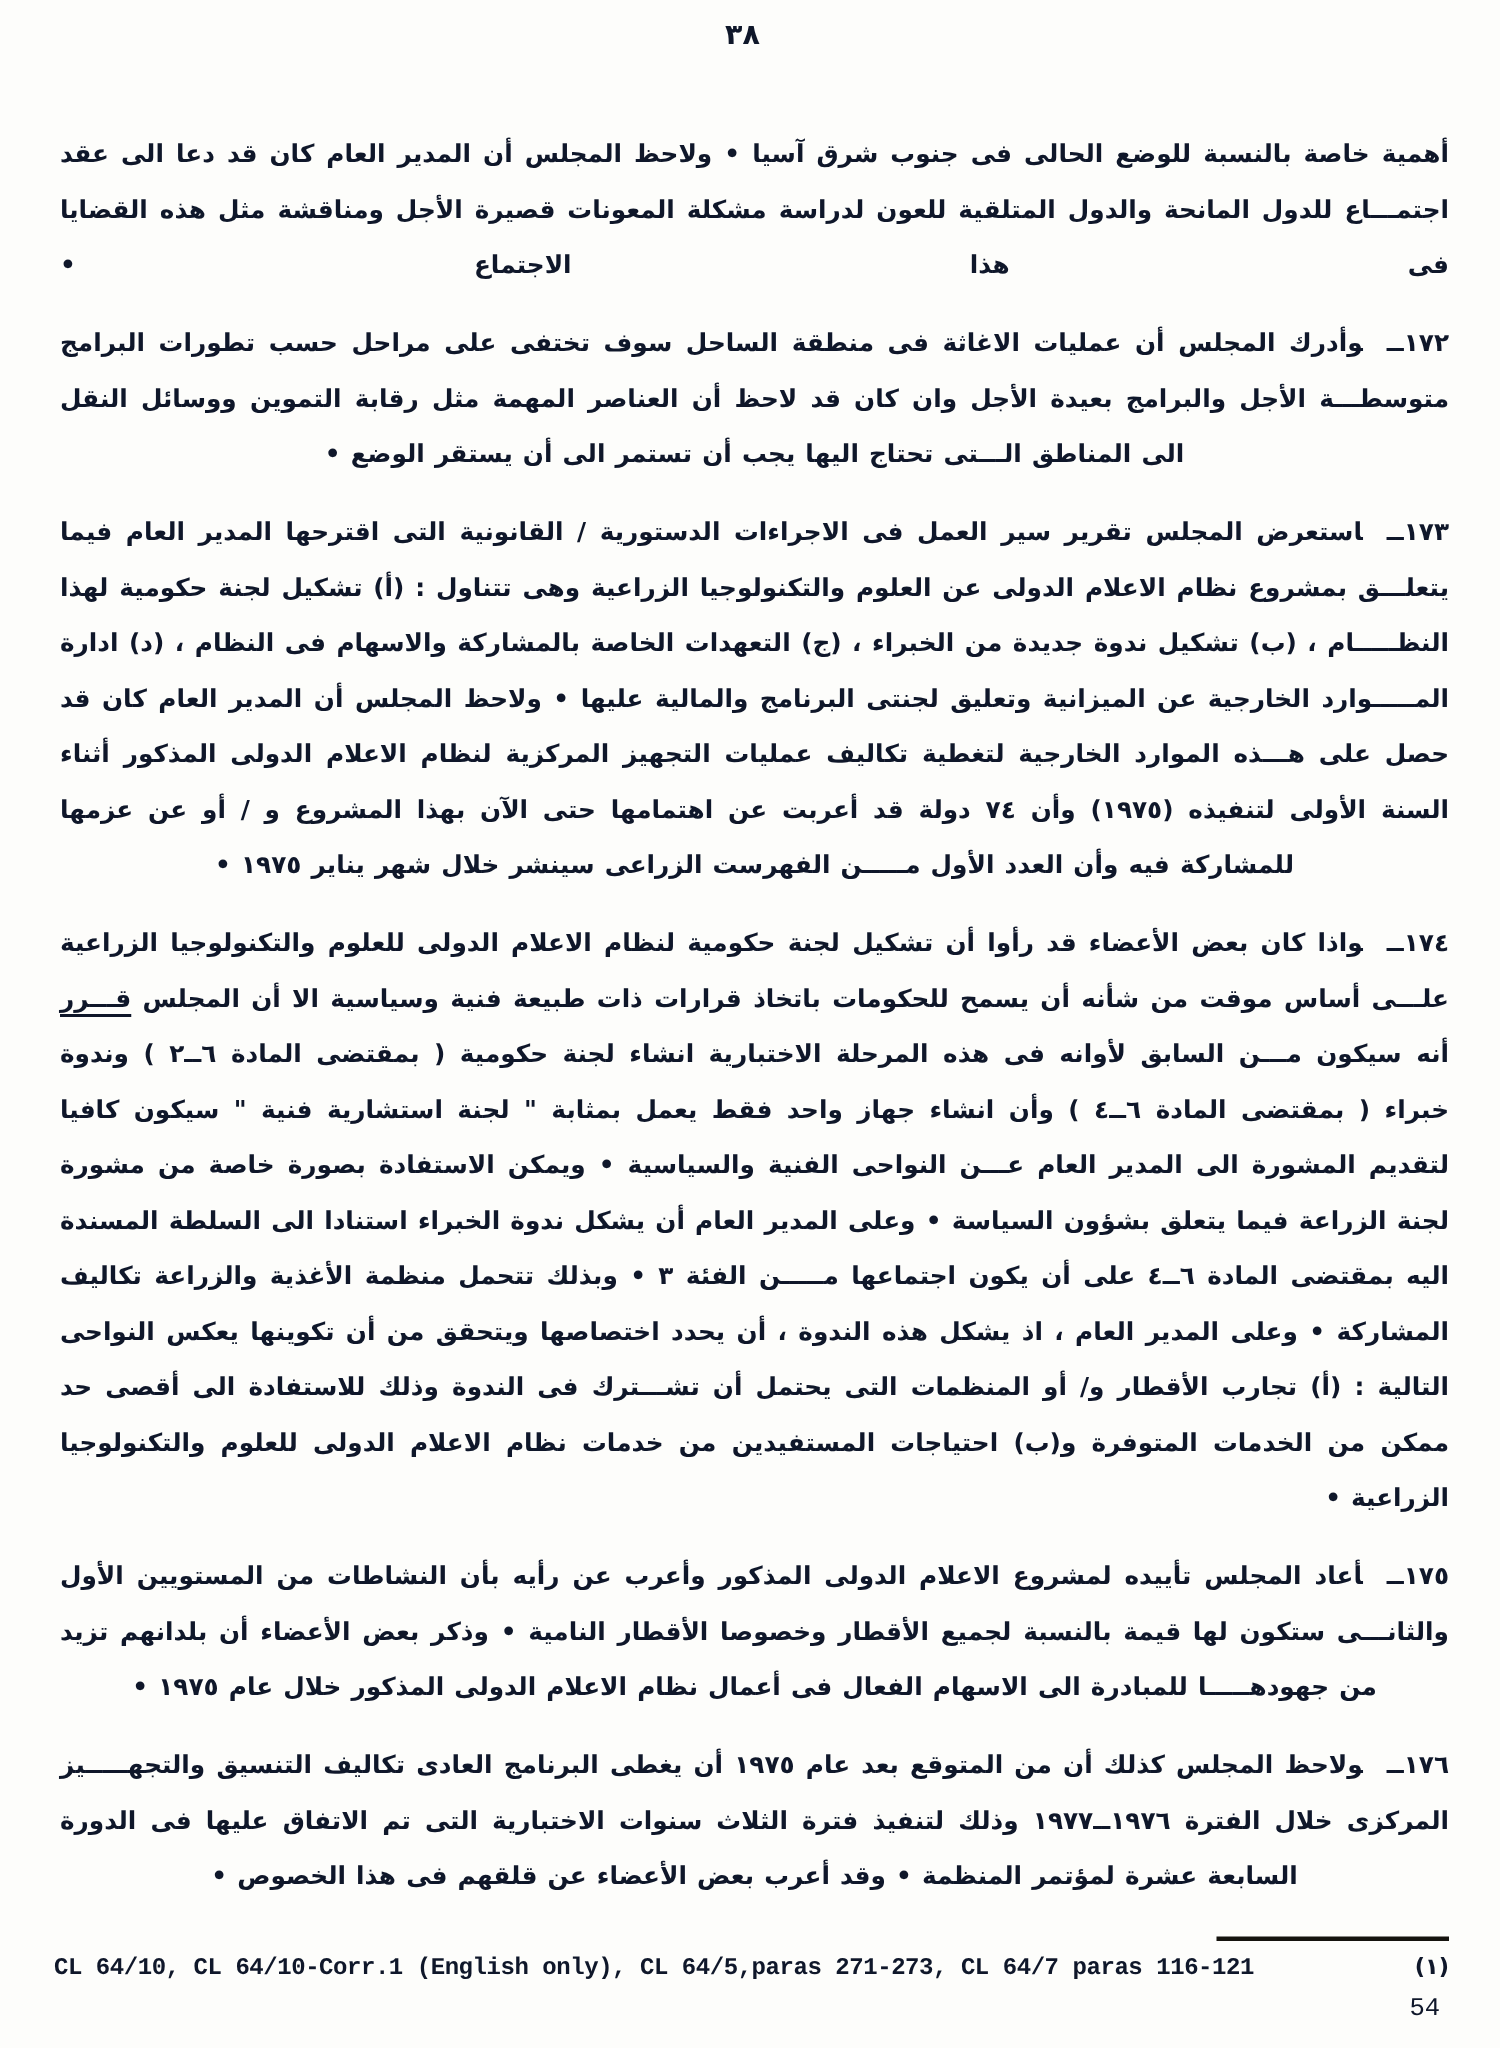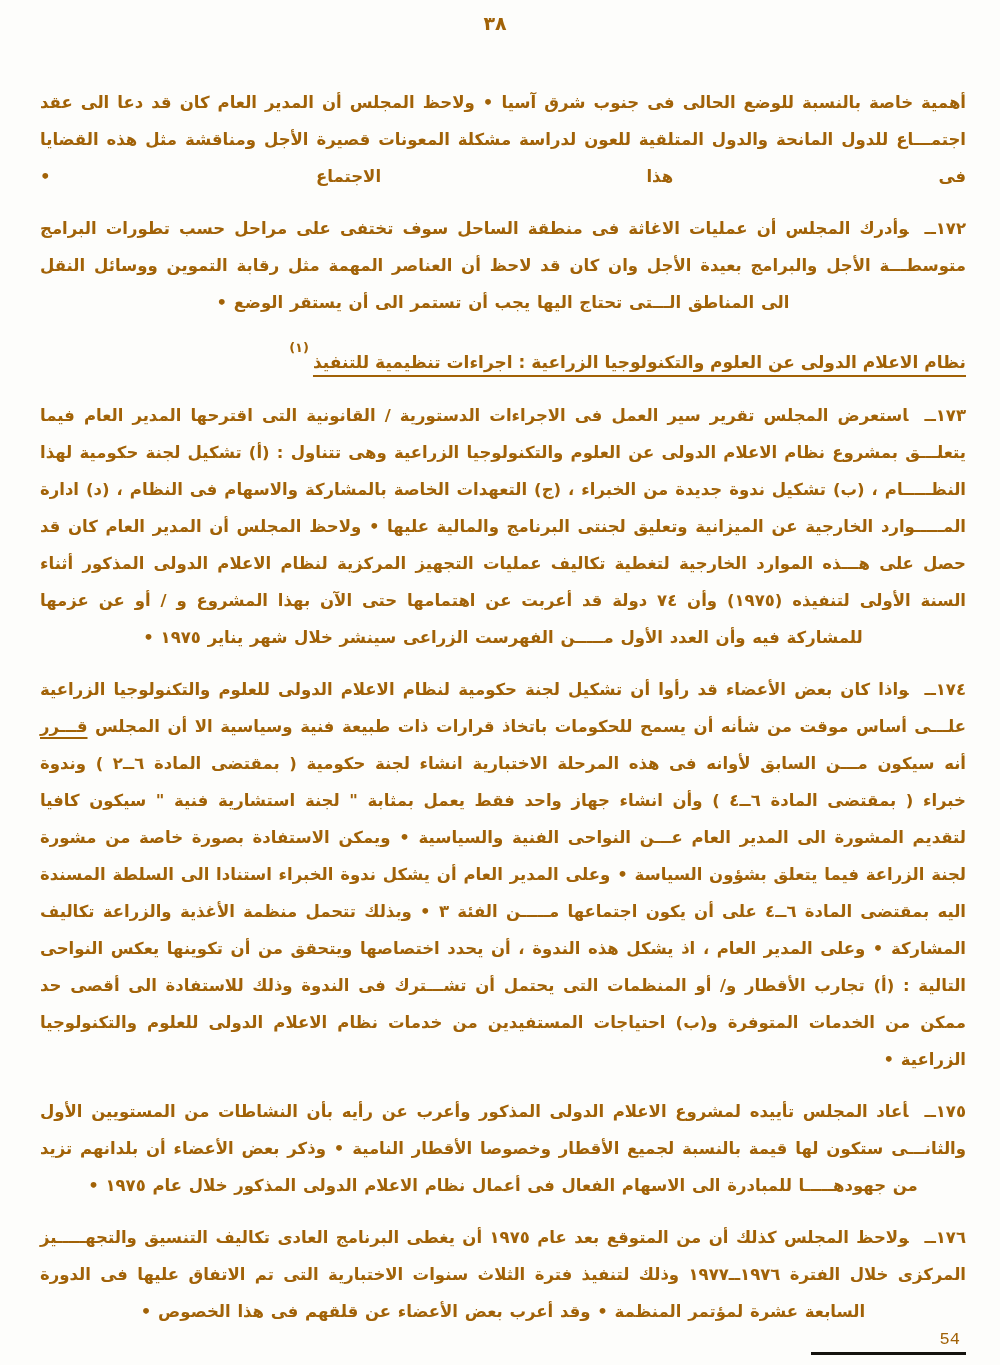--- a/index.html
+++ b/index.html
@@ -2,21 +2,21 @@
 <html lang="ar" dir="rtl"><head>
 <meta charset="utf-8">
 <style>
   html, body { margin: 0; padding: 0; background: #ffffff; }
   .page {
     position: relative;
     width: 1000px;
     height: 1365px;
     margin: 0 auto;
     background: #fdfdfb;
-    color: #a16207;
+    color: #0f172a;
     direction: rtl;
     font-family: "DejaVu Sans", sans-serif;
     overflow: hidden;
     box-sizing: border-box;
     padding: 0 34px 0 24px;
   }
   .page-num-top {
     text-align: center;
     padding-top: 12px;
     font-size: 19px;
@@ -106,23 +106,20 @@
   <div class="page-num-top">٣٨</div>
 
   <p class="para intro">
     <span>أهمية خاصة بالنسبة للوضع الحالى فى جنوب شرق آسيا • ولاحظ المجلس أن المدير العام كان قد دعا الى عقد اجتمـــاع للدول المانحة والدول المتلقية للعون لدراسة مشكلة المعونات قصيرة الأجل ومناقشة مثل هذه القضايا فى هذا الاجتماع •</span>
   </p>
 
   <p class="para center-last">
     <span class="pnum">١٧٢ــ</span><span>وأدرك المجلس أن عمليات الاغاثة فى منطقة الساحل سوف تختفى على مراحل حسب تطورات البرامج متوسطـــة الأجل والبرامج بعيدة الأجل وان كان قد لاحظ أن العناصر المهمة مثل رقابة التموين ووسائل النقل الى المناطق الـــتى تحتاج اليها يجب أن تستمر الى أن يستقر الوضع •</span>
   </p>
 
-  <div class="heading-wrap">
-    <span class="heading-text">نظام الاعلام الدولى عن العلوم والتكنولوجيا الزراعية : اجراءات تنظيمية للتنفيذ</span><sup class="fn-ref">(١)</sup>
-  </div>
 
   <p class="para center-last">
     <span class="pnum">١٧٣ــ</span><span>استعرض المجلس تقرير سير العمل فى الاجراءات الدستورية / القانونية التى اقترحها المدير العام فيما يتعلـــق بمشروع نظام الاعلام الدولى عن العلوم والتكنولوجيا الزراعية وهى تتناول : (أ) تشكيل لجنة حكومية لهذا النظـــــام ، (ب) تشكيل ندوة جديدة من الخبراء ، (ج) التعهدات الخاصة بالمشاركة والاسهام فى النظام ، (د) ادارة المـــــوارد الخارجية عن الميزانية وتعليق لجنتى البرنامج والمالية عليها • ولاحظ المجلس أن المدير العام كان قد حصل على هـــذه الموارد الخارجية لتغطية تكاليف عمليات التجهيز المركزية لنظام الاعلام الدولى المذكور أثناء السنة الأولى لتنفيذه (١٩٧٥) وأن ٧٤ دولة قد أعربت عن اهتمامها حتى الآن بهذا المشروع و / أو عن عزمها للمشاركة فيه وأن العدد الأول مـــــن الفهرست الزراعى سينشر خلال شهر يناير ١٩٧٥ •</span>
   </p>
 
   <p class="para">
     <span class="pnum">١٧٤ــ</span><span>واذا كان بعض الأعضاء قد رأوا أن تشكيل لجنة حكومية لنظام الاعلام الدولى للعلوم والتكنولوجيا الزراعية علـــى أساس موقت من شأنه أن يسمح للحكومات باتخاذ قرارات ذات طبيعة فنية وسياسية الا أن المجلس </span><span class="ul-word">قـــرر</span><span> أنه سيكون مـــن السابق لأوانه فى هذه المرحلة الاختبارية انشاء لجنة حكومية ( بمقتضى المادة ٦ــ٢ ) وندوة خبراء ( بمقتضى المادة ٦ــ٤ ) وأن انشاء جهاز واحد فقط يعمل بمثابة " لجنة استشارية فنية " سيكون كافيا لتقديم المشورة الى المدير العام عـــن النواحى الفنية والسياسية • ويمكن الاستفادة بصورة خاصة من مشورة لجنة الزراعة فيما يتعلق بشؤون السياسة • وعلى المدير العام أن يشكل ندوة الخبراء استنادا الى السلطة المسندة اليه بمقتضى المادة ٦ــ٤ على أن يكون اجتماعها مـــــن الفئة ٣ • وبذلك تتحمل منظمة الأغذية والزراعة تكاليف المشاركة • وعلى المدير العام ، اذ يشكل هذه الندوة ، أن يحدد اختصاصها ويتحقق من أن تكوينها يعكس النواحى التالية : (أ) تجارب الأقطار و/ أو المنظمات التى يحتمل أن تشـــترك فى الندوة وذلك للاستفادة الى أقصى حد ممكن من الخدمات المتوفرة و(ب) احتياجات المستفيدين من خدمات نظام الاعلام الدولى للعلوم والتكنولوجيا الزراعية •</span>
   </p>
 
   <p class="para center-last">

